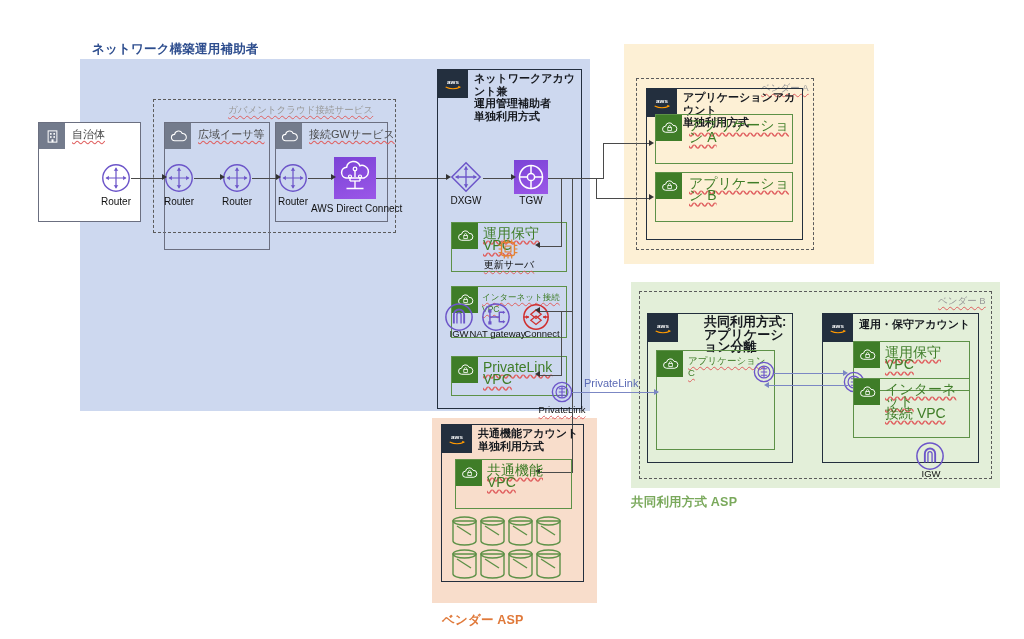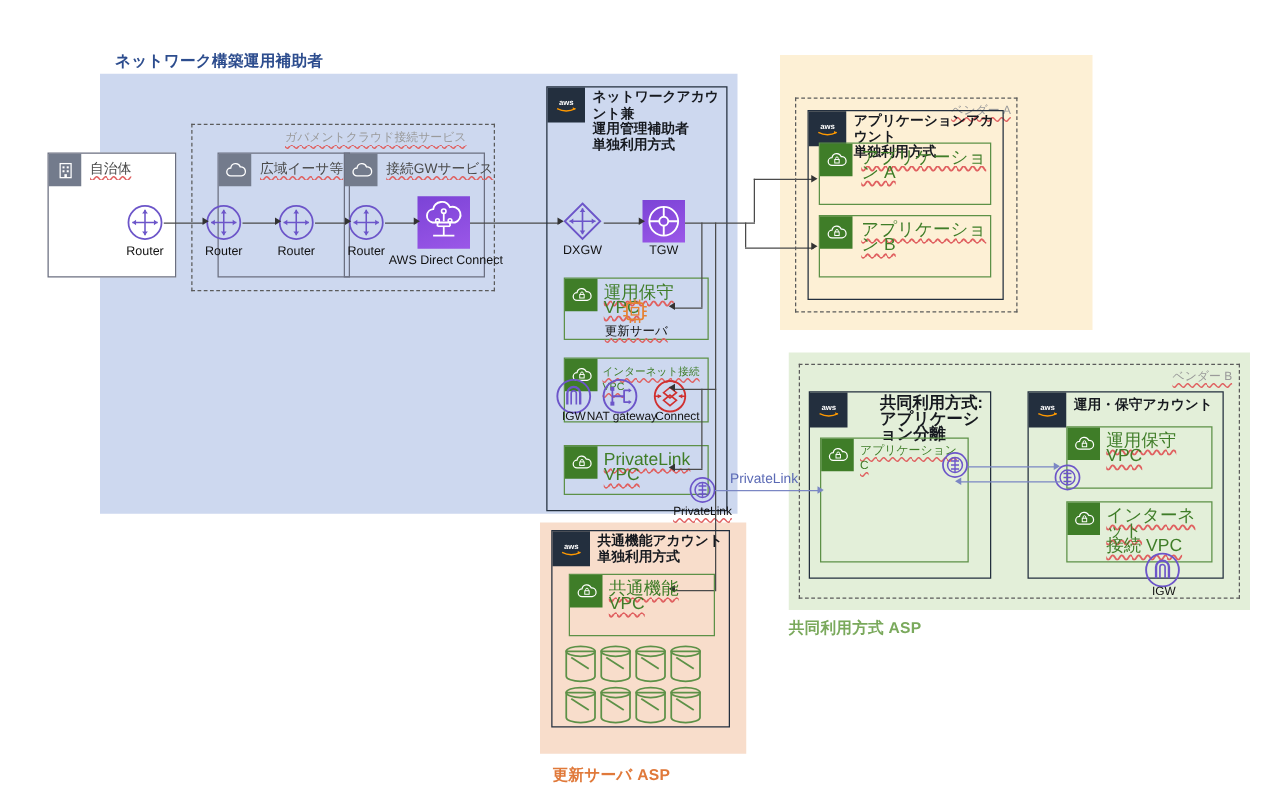--- a/index.html
+++ b/index.html
@@ -75,21 +75,21 @@
 
   <div class="abs rtitle blue" style="left:92px;top:41px;">ネットワーク構築運用補助者</div>
   <div class="abs region-blue" style="left:80px;top:59px;width:510px;height:352px;"></div>
 
   <div class="abs region-orange" style="left:624px;top:44px;width:250px;height:220px;"></div>
 
   <div class="abs region-green" style="left:631px;top:282px;width:369px;height:206px;"></div>
   <div class="abs rtitle green" style="left:631px;top:494px;">共同利用方式 ASP</div>
 
   <div class="abs region-peach" style="left:432px;top:418px;width:165px;height:185px;"></div>
-  <div class="abs rtitle peach" style="left:442px;top:612px;">更新サーバ ASP</div>
+  <div class="abs rtitle peach" style="left:442px;top:612px;">ベンダー ASP</div>
 
   <div class="abs svcbox white" style="left:38px;top:122px;width:103px;height:100px;">
     <div class="svc-hdr">
       <svg width="15" height="15" viewBox="0 0 24 24">
           <rect x="5" y="3" width="14" height="18" fill="none" stroke="#fff" stroke-width="1.6"></rect>
           <rect x="8" y="6.5" width="2.6" height="2.6" fill="#fff"></rect>
           <rect x="13.4" y="6.5" width="2.6" height="2.6" fill="#fff"></rect>
           <rect x="8" y="11.5" width="2.6" height="2.6" fill="#fff"></rect>
           <rect x="13.4" y="11.5" width="2.6" height="2.6" fill="#fff"></rect>
           <rect x="10.4" y="16.5" width="3.2" height="4.5" fill="#fff"></rect>
@@ -103,21 +103,21 @@
         <circle cx="17" cy="17" r="15" fill="none" stroke="#6c55c9" stroke-width="1.6"></circle>
         <path d="M17 5.5 V28.5 M5.5 17 H28.5" stroke="#6c55c9" stroke-width="1.4" fill="none"></path>
         <path d="M17 5.5 l-2.6 3.4 h5.2 z M17 28.5 l-2.6 -3.4 h5.2 z M5.5 17 l3.4 -2.6 v5.2 z M28.5 17 l-3.4 -2.6 v5.2 z" fill="#6c55c9"></path>
       </svg>
   </div>
   <div class="abs caption" style="left:86px;top:196px;width:60px;">Router</div>
 
   <div class="abs dashgrp" style="left:153px;top:99px;width:243px;height:134px;"></div>
   <div class="dashgrp-lbl" style="left:228px;top:104px;text-decoration:underline;text-decoration-color:#e06060;text-decoration-style:wavy;text-underline-offset:2px;">ガバメントクラウド接続サービス</div>
 
-  <div class="abs svcbox" style="left:174px;top:122px;width:106px;height:100px;">
+  <div class="abs svcbox" style="left:164px;top:122px;width:106px;height:128px;">
     <div class="svc-hdr">
       <svg width="17" height="13" viewBox="0 0 24 16">
           <path d="M6.5 14 a4.5 4.5 0 0 1 0-9 a5.6 5.6 0 0 1 10.8-1.2 A4.3 4.3 0 0 1 18.5 14 z" fill="none" stroke="#fff" stroke-width="1.5"></path>
         </svg>
     </div>
     <div class="svc-lbl" style="left:33px;">広域イーサ等</div>
   </div>
   <div class="abs" style="left:164px;top:163px;">
     <svg width="30" height="30" viewBox="0 0 34 34">
         <circle cx="17" cy="17" r="15" fill="none" stroke="#6c55c9" stroke-width="1.6"></circle>
@@ -400,21 +400,21 @@
     <div class="vpc-lbl" style="left:31px;">運用保守 VPC</div>
   </div>
   <div class="abs" style="left:843px;top:371px;">
     <svg width="22" height="22" viewBox="0 0 24 24">
         <circle cx="12" cy="12" r="10.5" fill="none" stroke="#6c55c9" stroke-width="1.5"></circle>
         <circle cx="12" cy="12" r="6.5" fill="none" stroke="#6c55c9" stroke-width="1.3"></circle>
         <path d="M8.5 8.5 h7 M8.5 12 h7 M8.5 15.5 h7" stroke="#6c55c9" stroke-width="1.2"></path>
         <path d="M12 6 v12" stroke="#6c55c9" stroke-width="1.2"></path>
       </svg>
   </div>
-  <div class="abs vpc" style="left:853px;top:401px;width:117px;height:49px;text-decoration:underline;">
+  <div class="abs vpc" style="left:853px;top:378px;width:117px;height:60px;text-decoration:underline;">
     <div class="vpc-hdr">
       <svg width="17" height="14" viewBox="0 0 24 18">
           <path d="M6.5 15 a4.3 4.3 0 0 1 0-8.6 a5.4 5.4 0 0 1 10.4-1.2 A4.1 4.1 0 0 1 18 15 z" fill="none" stroke="#fff" stroke-width="1.4"></path>
           <rect x="9.6" y="8.4" width="5" height="4" fill="none" stroke="#fff" stroke-width="1.1"></rect>
           <path d="M10.6 8.4 v-1.3 a1.5 1.5 0 0 1 3 0 v1.3" fill="none" stroke="#fff" stroke-width="1.1"></path>
         </svg>
     </div>
     <div class="vpc-lbl" style="left:31px;">インターネット
 接続 VPC</div>
   </div>

